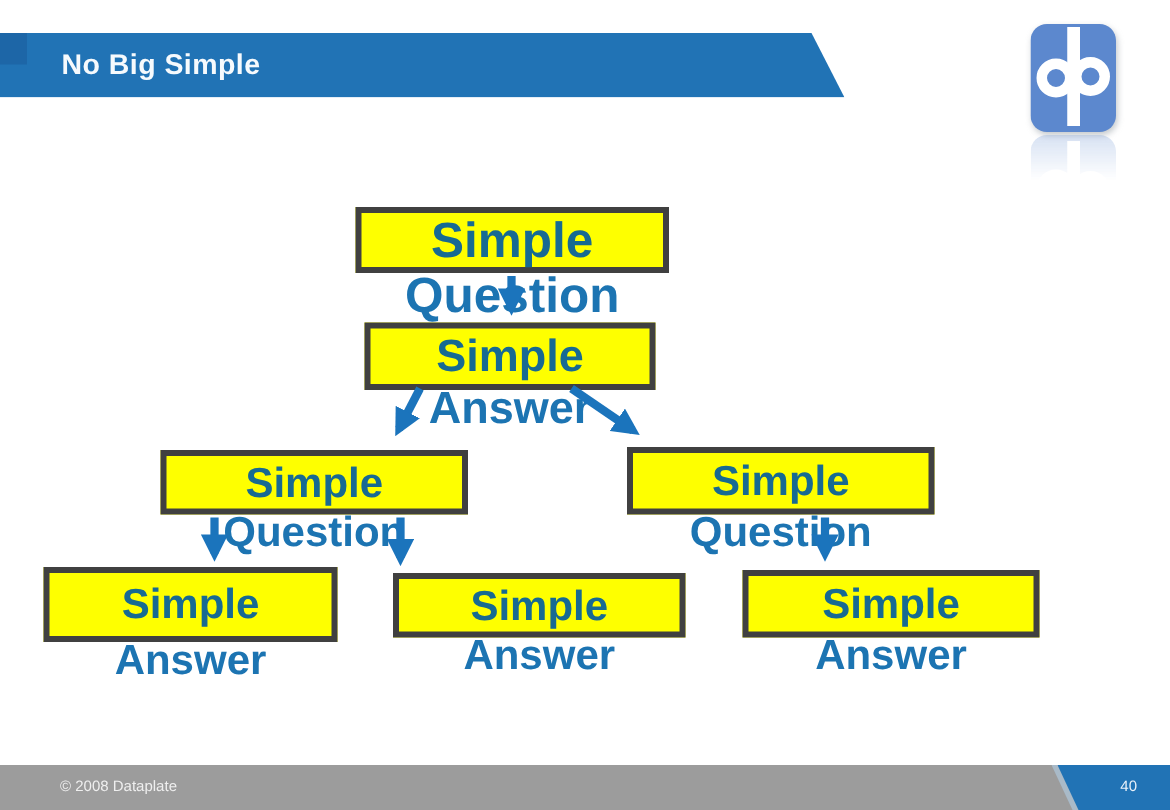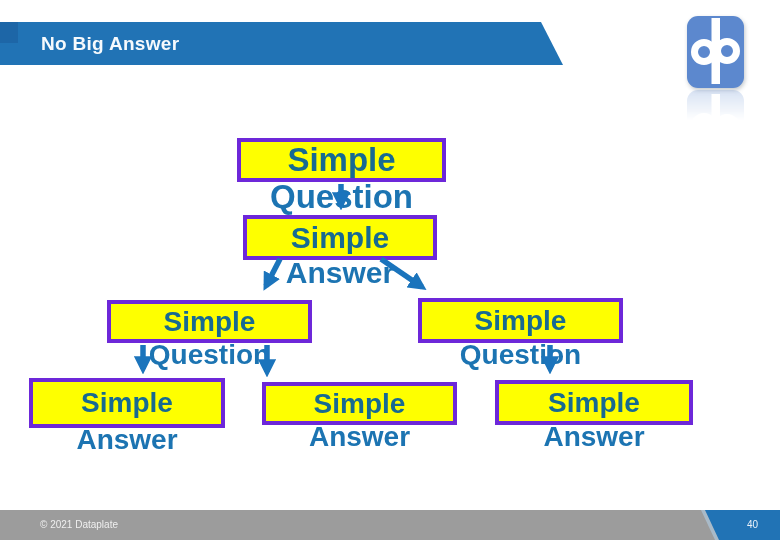--- a/index.html
+++ b/index.html
@@ -28,21 +28,21 @@
   .logo-reflection{
     position:absolute;left:0;top:74px;width:57px;height:72px;
     transform:scaleY(-1);opacity:.30;
     -webkit-mask-image:linear-gradient(to top,rgba(0,0,0,.8),transparent 42%);
     mask-image:linear-gradient(to top,rgba(0,0,0,.8),transparent 42%);
   }
   
   .node{position:absolute;z-index:1;}
   .node .box{
     box-sizing:border-box;width:100%;
-    background:#feff00;border:4px solid #6d28d9;
+    background:#feff00;border:4px solid #404040;
     display:flex;align-items:center;justify-content:center;
   }
   .node .line1{color:#176a92;font-weight:bold;}
   .node .line2{
     position:relative;z-index:8;margin-top:-2px;text-align:center;
     color:#1c74b2;font-weight:bold;line-height:1.0;
   }
   .size-lg .line1,.size-lg .line2{font-size:33px;}
   .size-md .line1,.size-md .line2{font-size:30px;}
   .size-sm .line1,.size-sm .line2{font-size:28px;}
@@ -67,21 +67,21 @@
     color:#eaf2fa;font-size:10px;
   }
 </style>
 </head>
 <body>
 
 <div id="slide">
 
   <div class="title-bar"></div>
   <div class="title-bar-corner"></div>
-  <div class="title-text">No Big Answer</div>
+  <div class="title-text">No Big Simple</div>
 
   <div class="logo-wrap">
     <div class="logo-card">
       <svg width="57" height="72" viewBox="0 0 57 72" aria-hidden="true">
         <rect x="0" y="0" width="57" height="72" rx="11" fill="#5c88ce"></rect>
         <rect x="24.5" y="2" width="8.5" height="66" fill="#ffffff"></rect>
         <circle cx="17" cy="36" r="9.5" fill="none" stroke="#ffffff" stroke-width="7"></circle>
         <circle cx="40" cy="35" r="9.5" fill="none" stroke="#ffffff" stroke-width="7"></circle>
       </svg>
     </div>
@@ -154,16 +154,16 @@
     <line x1="280" y1="259" x2="266" y2="286" stroke="#1b74bc" stroke-width="5.5" marker-end="url(#ah)"></line>
     <line x1="381" y1="259" x2="422" y2="287" stroke="#1b74bc" stroke-width="5.5" marker-end="url(#ah)"></line>
     <line x1="143" y1="345" x2="143" y2="369" stroke="#1b74bc" stroke-width="5.5" marker-end="url(#ah)"></line>
     <line x1="267" y1="345" x2="267" y2="372" stroke="#1b74bc" stroke-width="5.5" marker-end="url(#ah)"></line>
     <line x1="550" y1="345" x2="550" y2="369" stroke="#1b74bc" stroke-width="5.5" marker-end="url(#ah)"></line>
   </svg>
 
   <div class="footer-bar"></div>
   <div class="footer-blue-edge"></div>
   <div class="footer-blue"></div>
-  <div class="copyright">© 2021 Dataplate</div>
+  <div class="copyright">© 2008 Dataplate</div>
   <div class="page-number">40</div>
 
 </div>
 
 </body></html>

